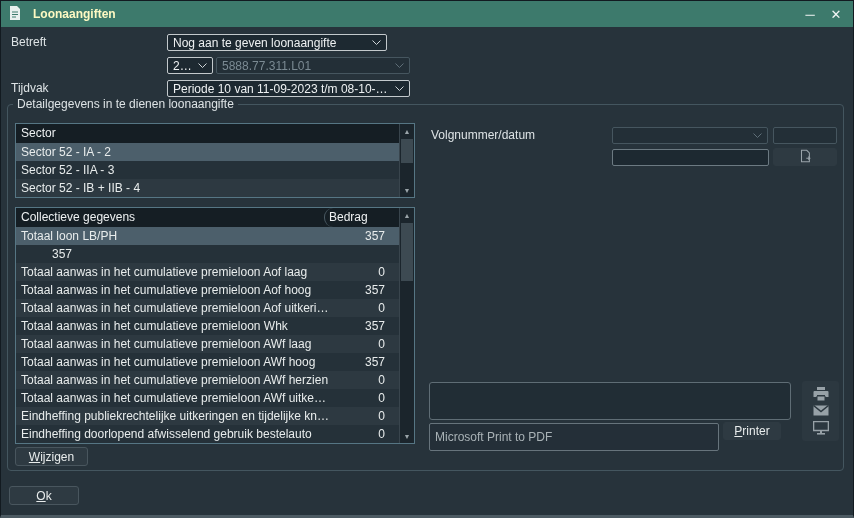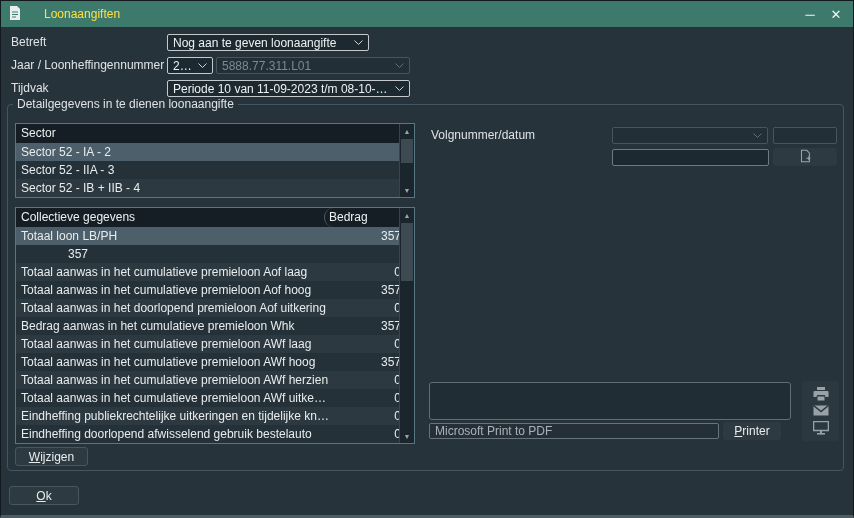--- a/index.html
+++ b/index.html
@@ -11,21 +11,21 @@
     --scroll-track:#1b252c; --scroll-thumb:#3d4a52; --icon-gray:#97a1a7;
   }
   *{box-sizing:border-box;margin:0;padding:0;}
   html,body{width:854px;height:518px;background:#1a232a;}
   body{font-family:"Liberation Sans",sans-serif;font-size:12px;color:var(--text);}
   #window{position:absolute;left:0;top:0;width:854px;height:518px;
     background:var(--window-bg);border:1px solid #121a20;border-bottom:3px solid #4d5b63;overflow:hidden;}
   
   #titlebar{position:absolute;left:0;top:0;right:0;height:26px;background:var(--titlebar-bg);
     display:flex;align-items:center;padding-left:8px;}
-  #titlebar .title{font-weight:normal;color:#fde047;margin-left:23px;}
+  #titlebar .title{font-weight:bold;color:#fef9c3;margin-left:12px;}
   .tb-btn{position:absolute;top:0;width:30px;height:26px;display:flex;align-items:center;justify-content:center;color:#f2f6f5;}
   #btn-min{right:28px;font-size:13px;}
   #btn-close{right:2px;font-size:13px;}
   
   .lbl{position:absolute;left:10px;height:17px;line-height:17px;color:#dde3e5;white-space:nowrap;}
   .combo,.tfield{position:absolute;height:17px;background:var(--field-bg);
     border:1px solid var(--field-border);border-radius:2px;display:flex;align-items:center;
     padding:0 5px;color:#eef1f2;white-space:nowrap;overflow:hidden;}
   .combo .cv{flex:1;overflow:hidden;text-overflow:ellipsis;}
   .combo svg{flex:none;margin-left:4px;}
@@ -37,38 +37,38 @@
   #group-legend{position:absolute;left:12px;top:96px;background:var(--window-bg);
     padding:0 4px;color:#dde3e5;z-index:2;}
   
   .grid{position:absolute;background:var(--row-even);border:1px solid var(--list-border);overflow:hidden;}
   .ghead{height:19px;line-height:19px;background:var(--header-bg);color:#eef1f2;display:flex;}
   .grow{height:18px;line-height:18px;display:flex;}
   .grow.odd{background:var(--row-odd);}
   .grow.even{background:var(--row-even);}
   .grow.selected{background:var(--selection-bg);}
   .cell-label{flex:1;padding-left:5px;overflow:hidden;white-space:nowrap;text-overflow:ellipsis;}
-  .cell-val{width:72px;text-align:right;padding-right:0;flex:none;}
+  .cell-val{width:72px;text-align:right;padding-right:16px;flex:none;}
   .ghead .hc1{width:308px;padding-left:5px;flex:none;}
   .ghead .hc2{flex:1;border-left:1px solid #4a5a63;padding-left:4px;border-radius:9px;}
   
   .sb{position:absolute;top:0;bottom:0;right:0;width:15px;background:var(--scroll-track);border-left:1px solid #39454d;}
   .sb .arr{position:absolute;left:0;width:14px;height:14px;color:#9aa4a9;font-size:7px;
     display:flex;align-items:center;justify-content:center;}
   .sb .arr.up{top:0;}
   .sb .arr.down{bottom:0;}
   .sb .thumb{position:absolute;left:1px;width:12px;background:var(--scroll-thumb);}
   
   .btn{position:absolute;background:var(--button-bg);border:1px solid var(--button-border);
     border-radius:3px;color:var(--text);display:flex;align-items:center;justify-content:center;cursor:default;}
   .btn.flat{border-color:var(--button-bg);}
   
   #preview-box{position:absolute;left:428px;top:381px;width:362px;height:38px;
     background:#212d35;border:1px solid #5f6d75;border-radius:3px;}
-  #pdf-field{left:428px;top:422px;width:290px;height:16px;color:#a9b2b6;border-color:#67747c;background:#242f38;}
+  #pdf-field{left:428px;top:422px;width:290px;height:28px;color:#a9b2b6;border-color:#67747c;background:#242f38;}
   #icon-panel{position:absolute;left:801px;top:380px;width:37px;height:60px;background:#2c3840;
     border-radius:3px;display:flex;flex-direction:column;align-items:center;justify-content:space-around;padding:4px 0;}
   .icon-btn{width:20px;height:16px;display:flex;align-items:center;justify-content:center;}
   u{text-decoration:underline;}
 </style>
 </head>
 <body>
 
 <div id="window">
 
@@ -78,28 +78,27 @@
           <path d="M1 0h7l3 3v11H1z" fill="#e9efee"></path>
           <path d="M3 6h6M3 8.5h6M3 11h4" stroke="#3d7a6c" stroke-width="1"></path>
         </svg>
     </span>
     <span class="title">Loonaangiften</span>
     <span class="tb-btn" id="btn-min">─</span>
     <span class="tb-btn" id="btn-close">✕</span>
   </div>
 
   <div class="lbl" style="top:33px">Betreft</div>
-  <div class="combo" style="left:166px;top:33px;width:202px">
+  <div class="combo" style="left:166px;top:33px;width:220px">
     <span class="cv">Nog aan te geven loonaangifte</span>
     <svg width="9" height="5" viewBox="0 0 9 5">
         <path d="M0.5 0.5l4 4 4-4" stroke="#cfd5d8" fill="none"></path>
       </svg>
   </div>
 
-  <div class="lbl" style="top:56px">Jaar / Loonheffingennummer</div>
   <div class="combo" style="left:166px;top:56px;width:46px">
     <span class="cv">2023</span>
     <svg width="9" height="5" viewBox="0 0 9 5">
         <path d="M0.5 0.5l4 4 4-4" stroke="#cfd5d8" fill="none"></path>
       </svg>
   </div>
   <div class="combo disabled" style="left:215px;top:56px;width:194px">
     <span class="cv">5888.77.311.L01</span>
     <svg width="9" height="5" viewBox="0 0 9 5">
         <path d="M0.5 0.5l4 4 4-4" stroke="#5f6f78" fill="none"></path>
@@ -154,25 +153,25 @@
         </div>
         <div class="grow odd" style="width: 385px;">
           <span class="cell-label">Totaal aanwas in het cumulatieve premieloon Aof laag</span>
           <span class="cell-val">0</span>
         </div>
         <div class="grow even" style="width: 385px;">
           <span class="cell-label">Totaal aanwas in het cumulatieve premieloon Aof hoog</span>
           <span class="cell-val">357</span>
         </div>
         <div class="grow odd" style="width: 385px;">
-          <span class="cell-label">Totaal aanwas in het doorlopend premieloon Aof uitkering</span>
-          <span class="cell-val">0</span>
-        </div>
-        <div class="grow even" style="width: 385px;">
-          <span class="cell-label">Bedrag aanwas in het cumulatieve premieloon Whk</span>
+          <span class="cell-label">Totaal aanwas in het cumulatieve premieloon Aof uitkering</span>
+          <span class="cell-val">0</span>
+        </div>
+        <div class="grow even" style="width: 385px;">
+          <span class="cell-label">Totaal aanwas in het cumulatieve premieloon Whk</span>
           <span class="cell-val">357</span>
         </div>
         <div class="grow odd" style="width: 385px;">
           <span class="cell-label">Totaal aanwas in het cumulatieve premieloon AWf laag</span>
           <span class="cell-val">0</span>
         </div>
         <div class="grow even" style="width: 385px;">
           <span class="cell-label">Totaal aanwas in het cumulatieve premieloon AWf hoog</span>
           <span class="cell-val">357</span>
         </div>

